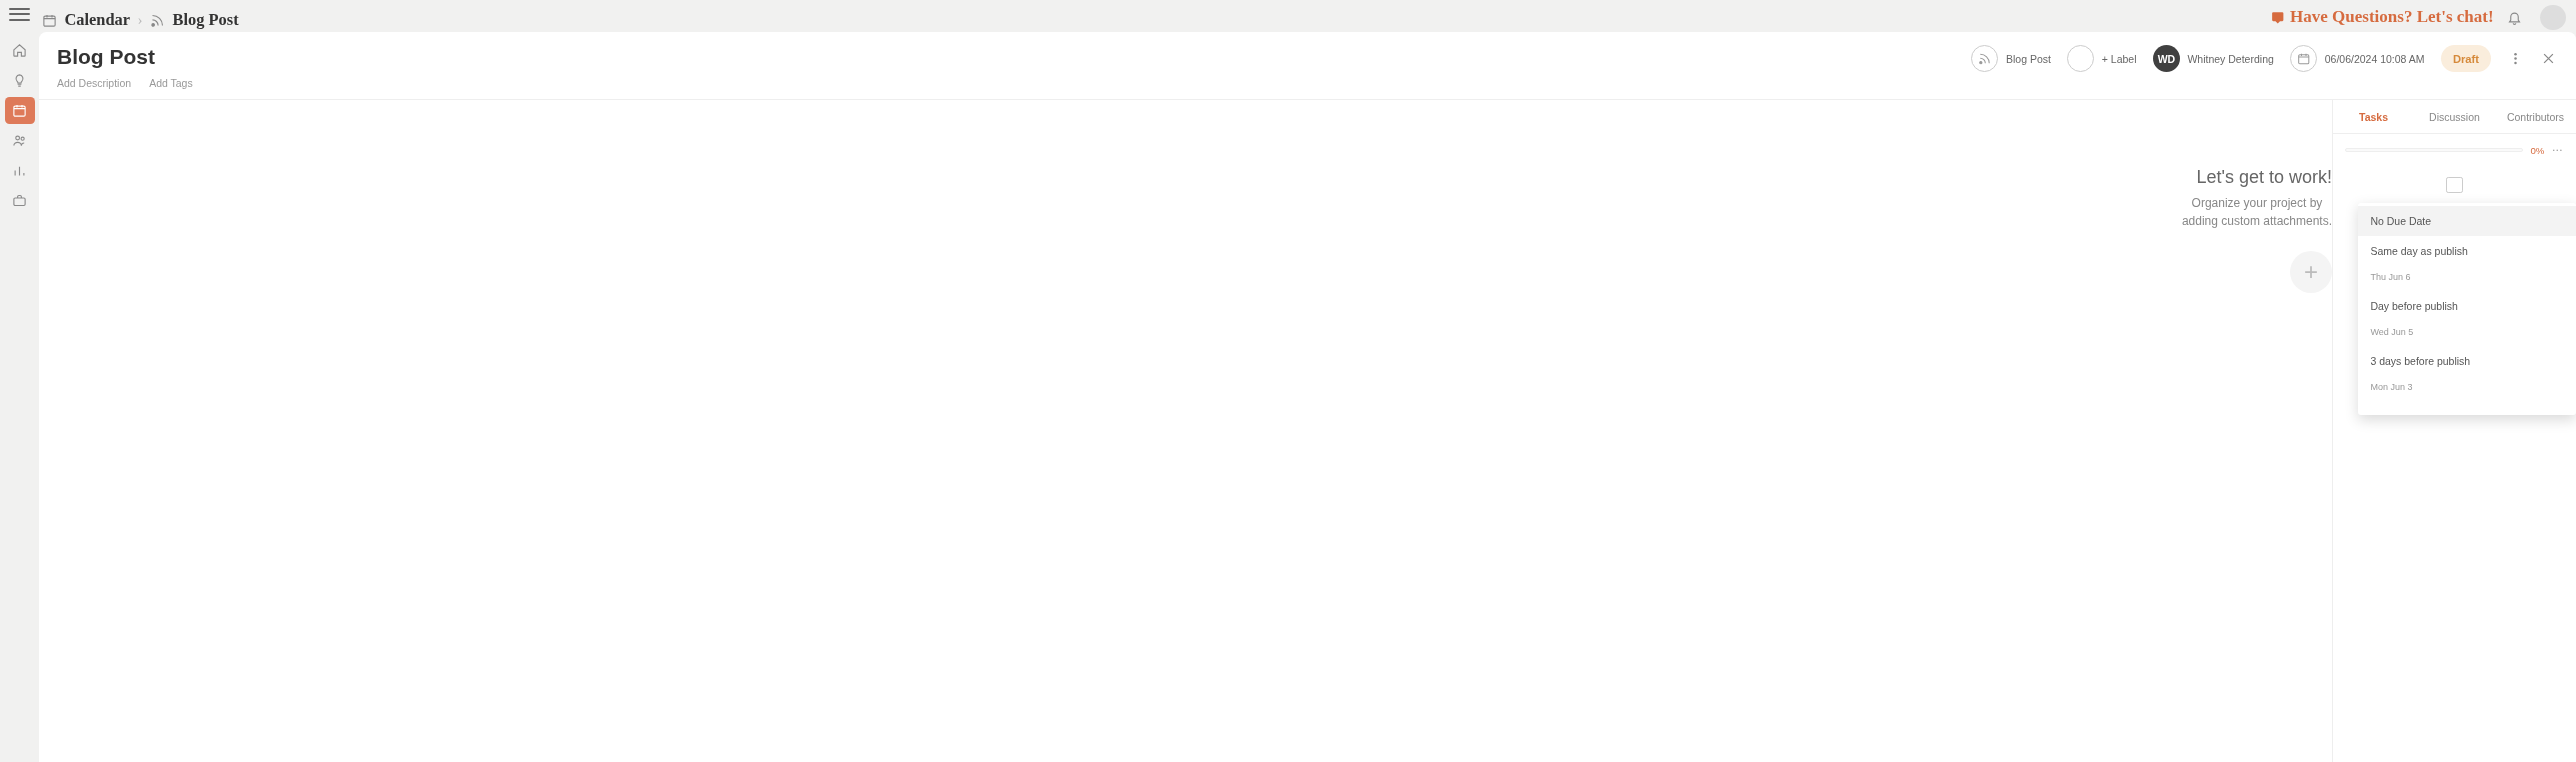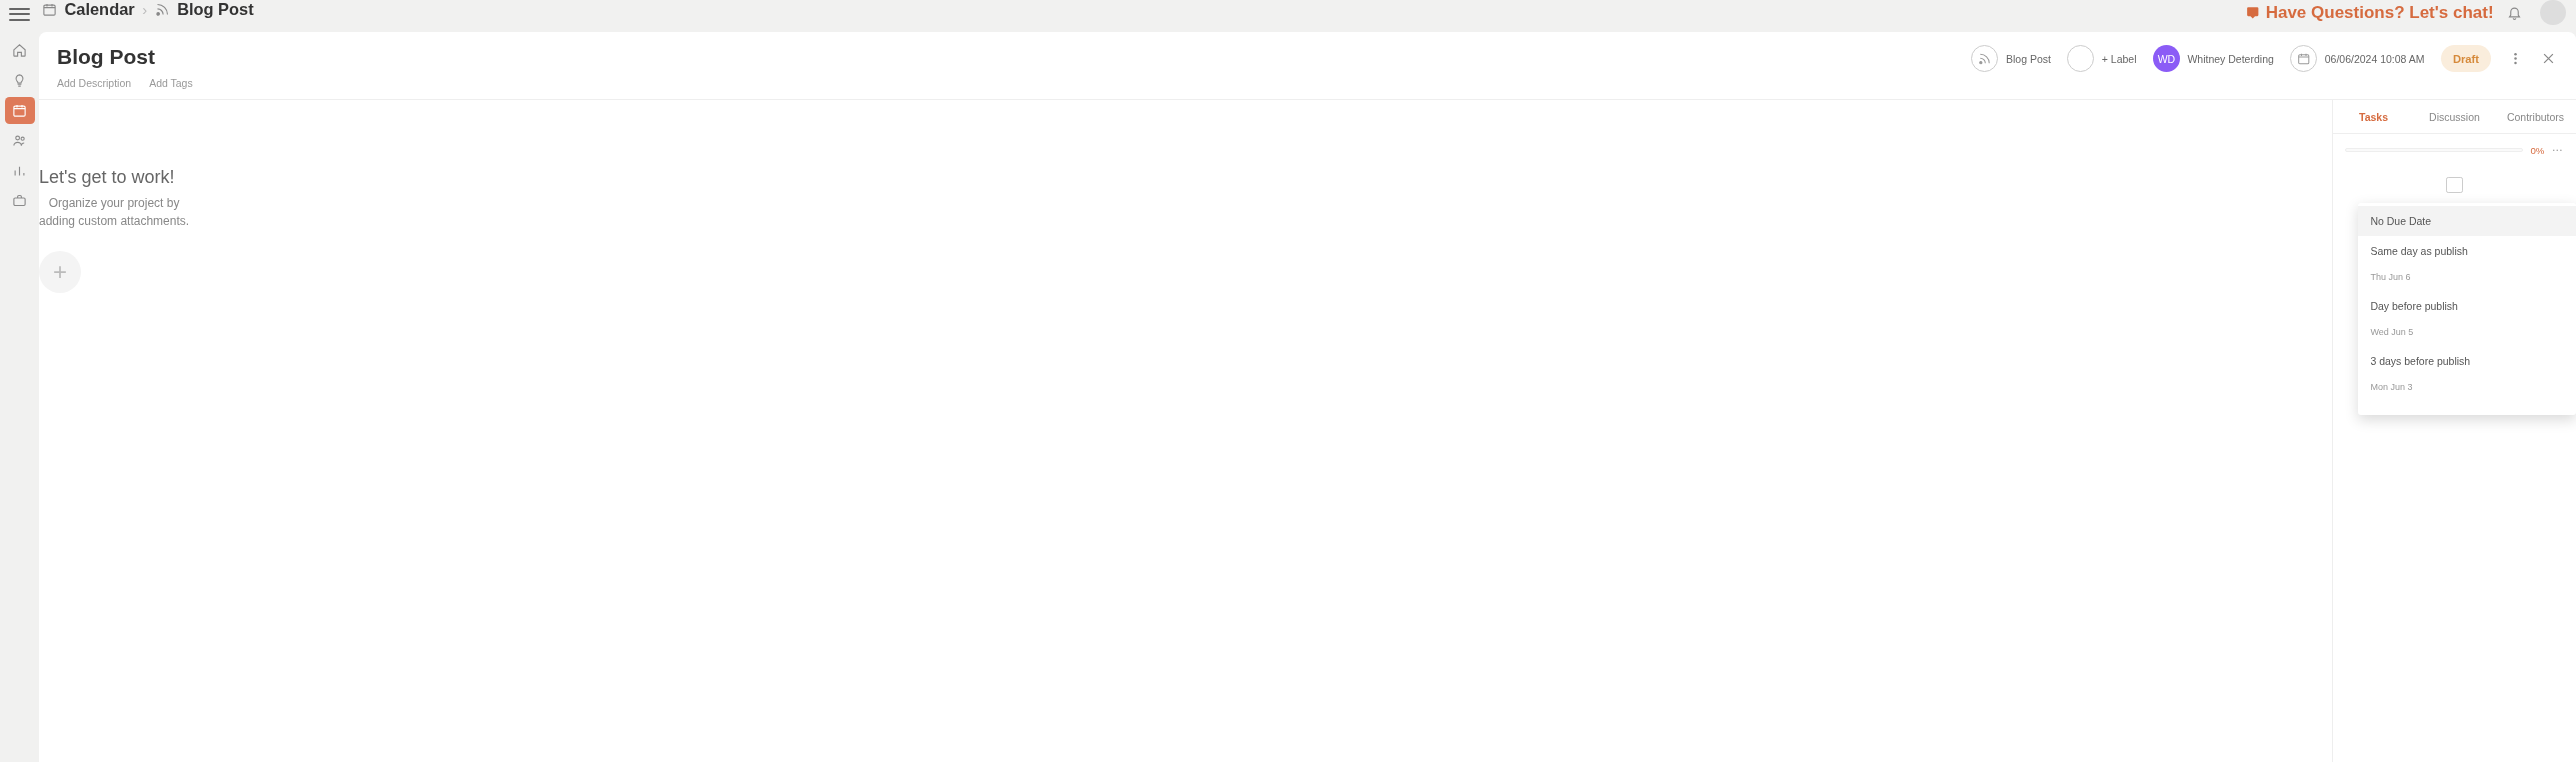--- a/index.html
+++ b/index.html
@@ -13,21 +13,21 @@
     .sidebar .hb span { display:block; height:2.2px; background:#666; border-radius:1.5px;}
     .side-nav { display:flex; flex-direction:column; align-items:center; gap:3px; margin-top:9px;}
     .side-item { width:30px; height:27px; display:flex; align-items:center; justify-content:center; border-radius:4.5px; color:#8a8a8a; cursor:pointer;}
     .side-item.active { background:#de7a59; color:#fff; }
     .side-item svg { width:15px; height:15px; }
 
     
     .main { flex:1; display:flex; flex-direction:column; }
 
     
-    .topbar { display:flex; align-items:flex-start; height:30px; padding:0 10.5px 0 0; }
+    .topbar { display:flex; align-items:flex-end; height:30px; padding:0 10.5px 0 0;font-family:Liberation Serif, serif; }
     .crumbs { display:flex; align-items:center; gap:7.5px; font-size:16.4px; color:#333; padding-left:3px;}
     .crumbs .chev { color:#bbb; font-size:15px; }
     .crumbs .icon { width:15px; height:15px; color:#888; }
     .crumb-text { font-weight:600; }
     .topbar-right { margin-left:auto; display:flex; align-items:center; gap:13.5px;}
     .help { color:#d66b3f; font-size:17px; font-weight:600; display:flex; align-items:center; gap:6px; cursor:pointer;}
     .help-icon { width:13.5px; height:13.5px; }
     .bell { color:#888; width:15px; height:15px; cursor:pointer;}
     .avatar-blank { width:25.4px; height:25.4px; border-radius:50%; background:#ddd; margin-left:4.5px; cursor:pointer;}
 
@@ -39,28 +39,28 @@
     .ch-left { display:flex; flex-direction:column; gap:7.5px;}
     .ch-left .title { font-size:21px; color:#333; font-weight:600;}
     .ch-left .meta { display:flex; gap:18px; font-size:10.5px; color:#999;}
     .ch-left .meta span { cursor:pointer; }
 
     .ch-right { margin-left:auto; display:flex; align-items:center; gap:16.4px;}
     .chip { display:flex; align-items:center; gap:7.5px; cursor:pointer;}
     .round { width:27px; height:27px; border-radius:50%; border:0.7px solid #ccc; display:flex; align-items:center; justify-content:center; color:#999;}
     .round svg { width:13.5px; height:13.5px; }
     .chip-text { font-size:10.5px; color:#666; }
-    .avatar-init { width:27px; height:27px; border-radius:50%; background:#8b5cf6; color:#fff; font-size:10.5px; font-weight:400; display:flex; align-items:center; justify-content:center;}
+    .avatar-init { width:27px; height:27px; border-radius:50%; background:#404040; color:#fff; font-size:10.5px; font-weight:700; display:flex; align-items:center; justify-content:center;}
     .draft-pill { background:#faeddc; color:#d68a3b; font-weight:700; padding:7.5px 12px; border-radius:16.4px; font-size:11.2px; cursor:pointer;}
     .icon-btn { width:16.4px; height:16.4px; color:#888; cursor:pointer; display:flex; align-items:center; justify-content:center; }
     .icon-btn svg { width:15px; height:15px; }
 
     
     .body { flex:1; display:flex; min-height:0;}
-    .body-main { flex:1; display:flex; flex-direction:column; align-items:flex-start; padding-top:67px; color:#777;}
+    .body-main { flex:1; display:flex; flex-direction:column; align-items:flex-end; padding-top:67px; color:#777;}
     .body-main .headline { font-size:18px; color:#666; margin-bottom:6px;}
     .body-main .sub { font-size:12px; color:#888; text-align:center; line-height:1.5;}
     .plus-circle { margin-top:21px; width:42px; height:42px; border-radius:50%; background:#f4f4f4; display:flex; align-items:center; justify-content:center; color:#bbb; font-size:24px; cursor:pointer;}
 
     
     .panel { width:244px; border-left:0.7px solid #eee; display:flex; flex-direction:column;}
     .tabs { display:flex; border-bottom:0.7px solid #eee;}
     .tab { flex:1; text-align:center; padding:10.5px 0; font-size:10.5px; color:#888; cursor:pointer;}
     .tab.active { color:#d66b3f; font-weight:600; }
 

